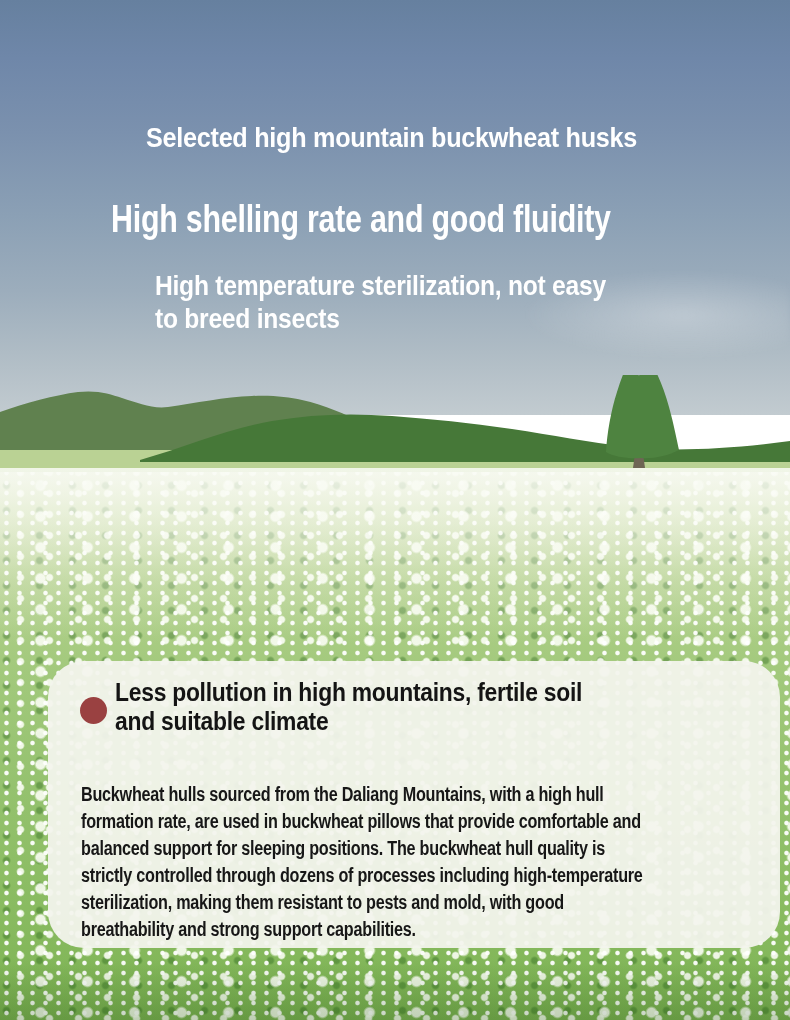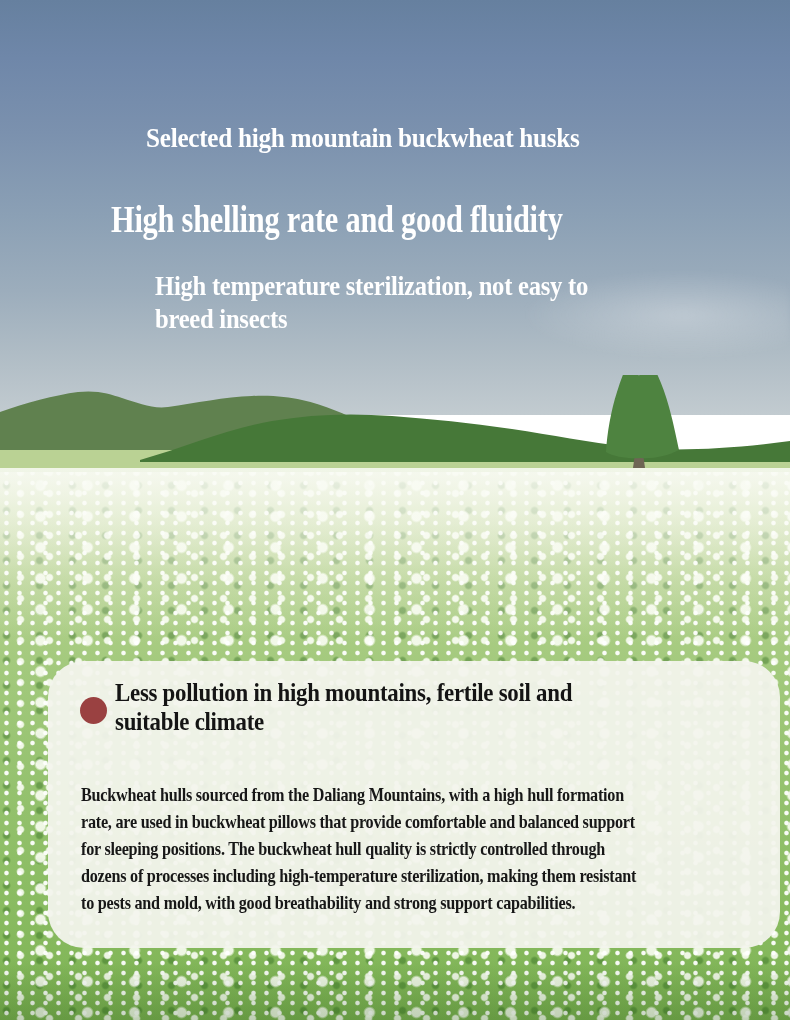--- a/index.html
+++ b/index.html
@@ -1,18 +1,18 @@
 <!DOCTYPE html>
 <html><head>
 <meta charset="utf-8">
 <style>
   html,body{margin:0;padding:0;background:#ffffff;}
   .canvas{
     position:relative;width:790px;height:1020px;overflow:hidden;
-    font-family:Liberation Serif, serif;
+    font-family:Liberation Sans, sans-serif;
   }
   
   .sky{
     position:absolute;left:0;top:0;width:790px;height:415px;z-index:1;
     background:linear-gradient(180deg,
       #66809f 0%, #6f87a9 14%, #7b91ae 32%, #8ba0b5 52%,
       #9cadbc 70%, #afbcc5 85%, #c2cbd0 100%);
   }
   .cloud{
     position:absolute;left:520px;top:270px;width:270px;height:90px;z-index:2;

